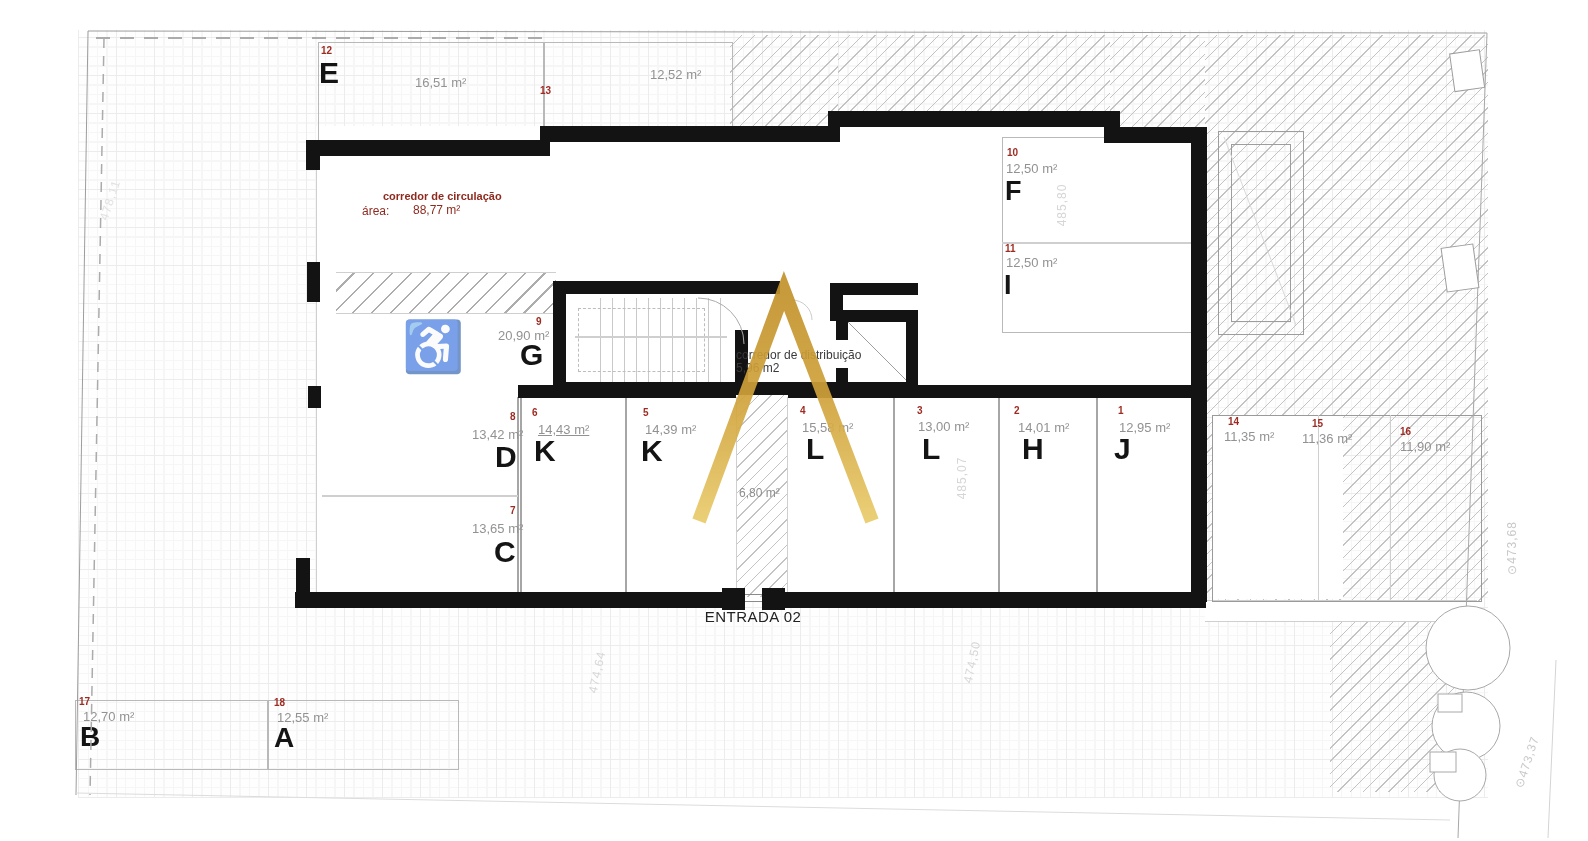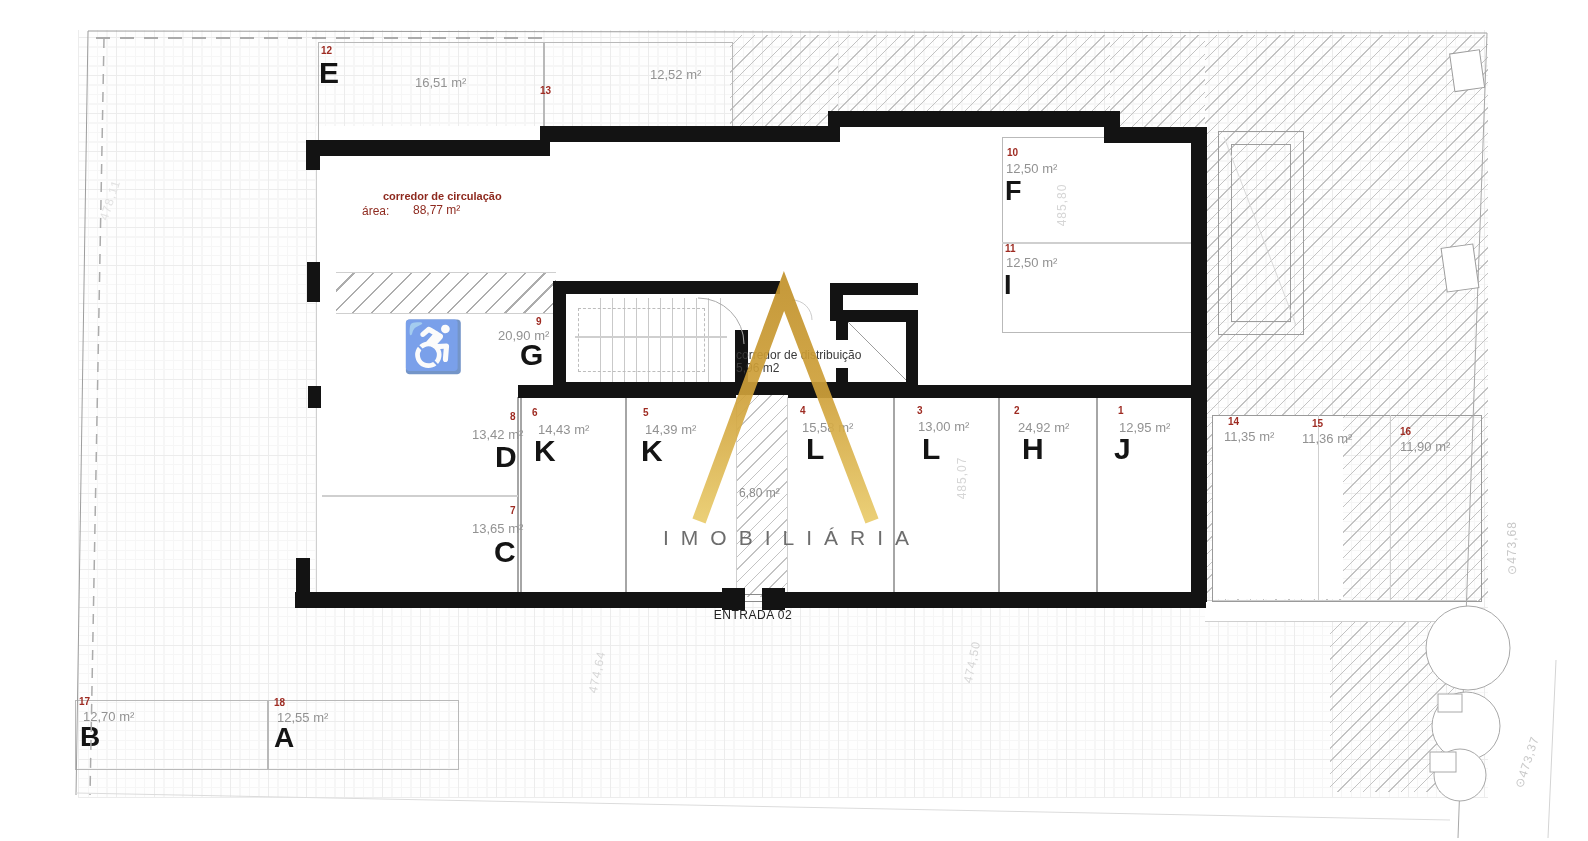--- a/index.html
+++ b/index.html
@@ -139,37 +139,37 @@
 
   <span class="num" style="left:510px;top:412px;">8</span>
   <span class="area" style="left:472px;top:428px;">13,42 m²</span>
   <span class="letter" style="left:495px;top:442px;">D</span>
 
   <span class="num" style="left:510px;top:506px;">7</span>
   <span class="area" style="left:472px;top:522px;">13,65 m²</span>
   <span class="letter" style="left:494px;top:537px;">C</span>
 
   <span class="num" style="left:532px;top:408px;">6</span>
-  <span class="area" style="left:538px;top:423px;">14,43 m²</span>
+  <span class="area" style="left:538px;top:423px;text-decoration:underline;">14,43 m²</span>
   <span class="letter" style="left:534px;top:436px;">K</span>
 
   <span class="num" style="left:643px;top:408px;">5</span>
   <span class="area" style="left:645px;top:423px;">14,39 m²</span>
   <span class="letter" style="left:641px;top:436px;">K</span>
 
   <span class="num" style="left:800px;top:406px;">4</span>
   <span class="area" style="left:802px;top:421px;">15,58 m²</span>
   <span class="letter" style="left:806px;top:434px;">L</span>
 
   <span class="num" style="left:917px;top:406px;">3</span>
   <span class="area" style="left:918px;top:420px;">13,00 m²</span>
   <span class="letter" style="left:922px;top:434px;">L</span>
 
   <span class="num" style="left:1014px;top:406px;">2</span>
-  <span class="area" style="left:1018px;top:421px;">24,92 m²</span>
+  <span class="area" style="left:1018px;top:421px;">14,01 m²</span>
   <span class="letter" style="left:1022px;top:434px;">H</span>
 
   <span class="num" style="left:1118px;top:406px;">1</span>
   <span class="area" style="left:1119px;top:421px;">12,95 m²</span>
   <span class="letter" style="left:1114px;top:434px;">J</span>
 
   <span class="num" style="left:1228px;top:417px;">14</span>
   <span class="area" style="left:1224px;top:430px;">11,35 m²</span>
 
   <span class="num" style="left:1312px;top:419px;">15</span>
@@ -188,21 +188,21 @@
 
   <span class="redtxt" style="left:383px;top:191px;">corredor de circulação</span>
   <span class="redsmall" style="left:362px;top:205px;">área:</span>
   <span class="redsmall" style="left:413px;top:204px;">88,77 m²</span>
 
   <span class="blktxt" style="left:736px;top:348px;">corredor de distribuição</span>
   <span class="blktxt" style="left:736px;top:361px;">5,96 m2</span>
 
   <span class="area" style="left:739px;top:487px;font-size:12px;color:#8d8d8d;">6,80 m²</span>
 
-  <span class="blktxt" style="left:693px;top:608px;width:120px;text-align:center;font-size:12px;color:#222;letter-spacing:0.5px;">ENTRADA 02</span>
+  <span class="blktxt" style="left:693px;top:608px;width:120px;text-align:center;font-size:15px;color:#222;letter-spacing:0.5px;">ENTRADA 02</span>
 
   <span class="elev" style="left:1062px;top:205px;transform:translate(-50%,-50%) rotate(-90deg);">485,80</span>
   <span class="elev" style="left:962px;top:478px;transform:translate(-50%,-50%) rotate(-90deg);">485,07</span>
   <span class="elev" style="left:597px;top:672px;transform:translate(-50%,-50%) rotate(-78deg);">474,64</span>
   <span class="elev" style="left:972px;top:662px;transform:translate(-50%,-50%) rotate(-78deg);">474,50</span>
   <span class="elev" style="left:1512px;top:548px;transform:translate(-50%,-50%) rotate(-90deg);color:#c9c9c9;">⊙473,68</span>
   <span class="elev" style="left:1527px;top:762px;transform:translate(-50%,-50%) rotate(-72deg);color:#c9c9c9;">⊙473,37</span>
   <span class="elev" style="left:110px;top:200px;transform:translate(-50%,-50%) rotate(-72deg);color:#e2e2e2;">478,11</span>
 
   <span class="wheel" style="left:402px;top:322px;">♿</span>
@@ -238,15 +238,14 @@
     <rect x="1430" y="752" width="26" height="20" fill="#ffffff" stroke="#a8a8a8"></rect>
 
     <path d="M 698 298 A 46 46 0 0 1 744 344" stroke="#ababab" stroke-width="1" fill="none"></path>
     <path d="M 792 300 A 20 20 0 0 1 812 320" stroke="#cccccc" stroke-width="1" fill="none"></path>
     <path d="M 848 322 L 906 380" stroke="#9d9d9d" stroke-width="1" fill="none"></path>
     <path d="M 1224 137 L 1296 325" stroke="#d8d8d8" stroke-width="1" fill="none"></path>
 
     <path d="M 699 521 L 784 291 L 872 521" stroke="url(#gold)" stroke-width="14" fill="none" opacity="0.92"></path>
   </svg>
 
-  <div class="brand" style="left:663px;top:526px;width:250px;">IMOBILIÁRIA</div>
 
 </div>
 
 </body></html>

